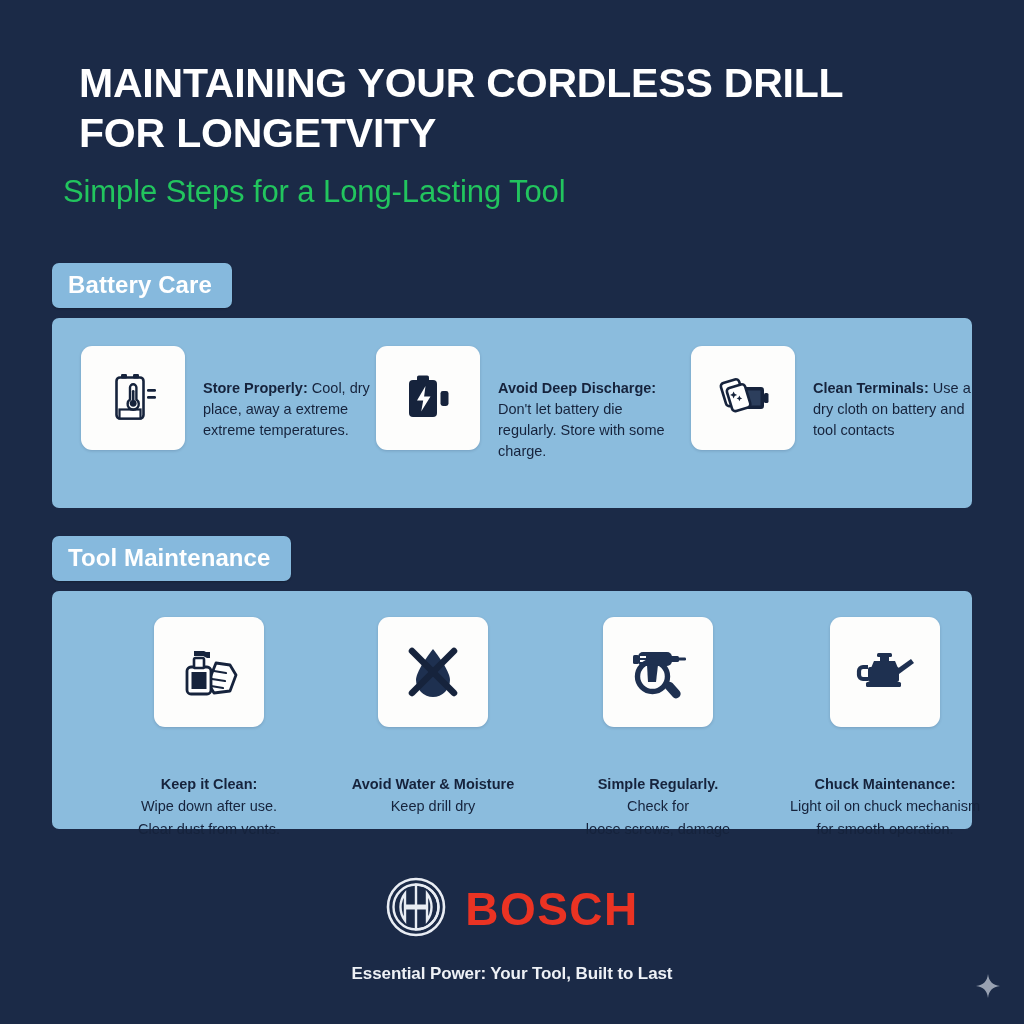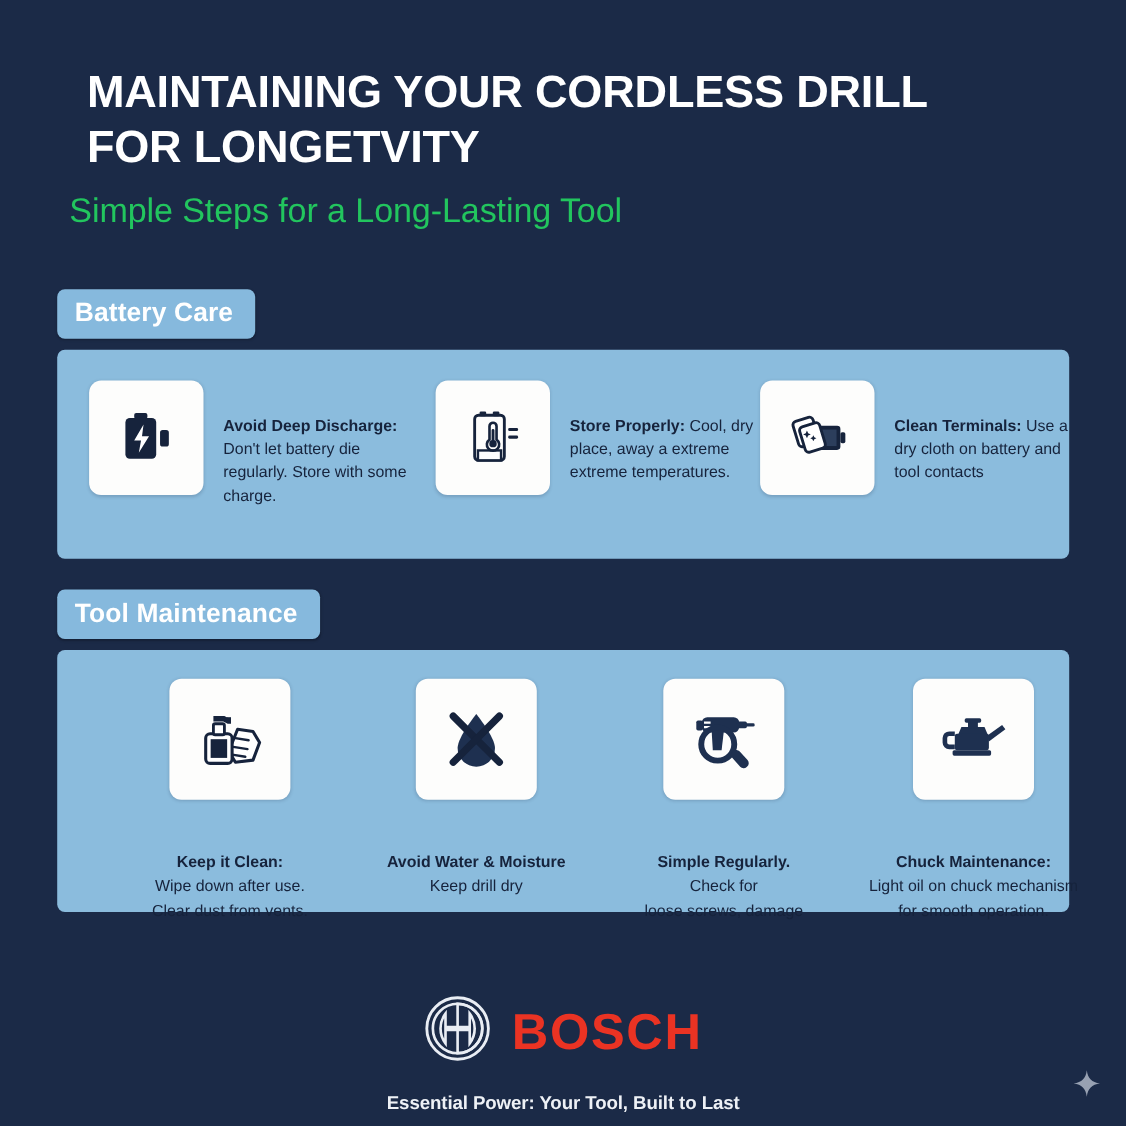--- a/index.html
+++ b/index.html
@@ -166,21 +166,20 @@
     left: 0;
     top: 876px;
     width: 1024px;
     text-align: center;
   }
   .brand {
     display: flex;
     align-items: center;
     justify-content: center;
     gap: 18px;
-    margin-top: 28px;
   }
   .brand-mark { flex: 0 0 auto; }
   .brand-name {
     font-size: 46px;
     font-weight: 700;
     color: #ea3323;
     letter-spacing: 1.5px;
     line-height: 1;
   }
   .tagline {
@@ -205,52 +204,52 @@
 
   <div class="header">
     <h1 class="title">MAINTAINING YOUR CORDLESS DRILL FOR LONGETVITY</h1>
     <div class="subtitle">Simple Steps for a Long-Lasting Tool</div>
   </div>
 
   <div class="section" id="section-battery">
     <div class="section-tab">Battery Care</div>
     <div class="section-panel" id="panel-battery">
       <div class="row-h">
-
-        <div class="card-h c2">
-          <div class="icon-tile">
-            <svg width="62" height="62" viewBox="0 0 62 62" fill="none">
-              <rect x="12" y="13" width="28" height="37" rx="4" fill="#16233c"></rect>
-              <rect x="20" y="8.5" width="12" height="5.5" rx="1.8" fill="#16233c"></rect>
-              <rect x="43.5" y="24" width="8" height="15" rx="2.4" fill="#16233c"></rect>
-              <path d="M28.5 19 L20 33.5 h6.2 L24.2 44.5 L33.5 29.5 h-6.4z" fill="#ffffff"></path>
-            </svg>
-          </div>
-          <div class="text-h">
-            <span class="lead">Avoid Deep Discharge:</span>
-            <span>Don't let battery die regularly. Store with some charge.</span>
-          </div>
-        </div>
 
         <div class="card-h c1">
           <div class="icon-tile">
             <svg width="62" height="62" viewBox="0 0 62 62" fill="none">
               <rect x="14.5" y="10.5" width="27" height="41" rx="3.5" stroke="#16233c" stroke-width="2.6"></rect>
               <rect x="19" y="7" width="6" height="4.5" rx="1.2" fill="#16233c"></rect>
               <rect x="31" y="7" width="6" height="4.5" rx="1.2" fill="#16233c"></rect>
               <rect x="17.5" y="42.5" width="21" height="9" fill="#ffffff" stroke="#16233c" stroke-width="2.2"></rect>
               <path d="M28 20.5a3.2 3.2 0 0 1 6.4 0v12.1a5.6 5.6 0 1 1-6.4 0z" stroke="#16233c" stroke-width="2.4" fill="none"></path>
               <circle cx="31.2" cy="36.3" r="3.4" fill="#16233c"></circle>
               <rect x="29.9" y="23" width="2.6" height="12" rx="1.3" fill="#16233c"></rect>
               <rect x="45" y="22" width="9" height="2.8" rx="1.2" fill="#16233c"></rect>
               <rect x="45" y="29" width="9" height="2.8" rx="1.2" fill="#16233c"></rect>
             </svg>
           </div>
           <div class="text-h">
             <span class="lead">Store Properly:</span><span> Cool, dry place, away a extreme extreme temperatures.</span>
+          </div>
+        </div>
+
+        <div class="card-h c2">
+          <div class="icon-tile">
+            <svg width="62" height="62" viewBox="0 0 62 62" fill="none">
+              <rect x="12" y="13" width="28" height="37" rx="4" fill="#16233c"></rect>
+              <rect x="20" y="8.5" width="12" height="5.5" rx="1.8" fill="#16233c"></rect>
+              <rect x="43.5" y="24" width="8" height="15" rx="2.4" fill="#16233c"></rect>
+              <path d="M28.5 19 L20 33.5 h6.2 L24.2 44.5 L33.5 29.5 h-6.4z" fill="#ffffff"></path>
+            </svg>
+          </div>
+          <div class="text-h">
+            <span class="lead">Avoid Deep Discharge:</span>
+            <span>Don't let battery die regularly. Store with some charge.</span>
           </div>
         </div>
 
         <div class="card-h c3">
           <div class="icon-tile">
             <svg width="62" height="62" viewBox="0 0 62 62" fill="none">
               <rect x="26" y="20" width="26" height="22" rx="3" fill="#16233c"></rect>
               <rect x="52" y="26" width="4.5" height="10" rx="1.6" fill="#16233c"></rect>
               <rect x="29.5" y="23.5" width="19" height="15" fill="#2c3e5c"></rect>
               <g>

